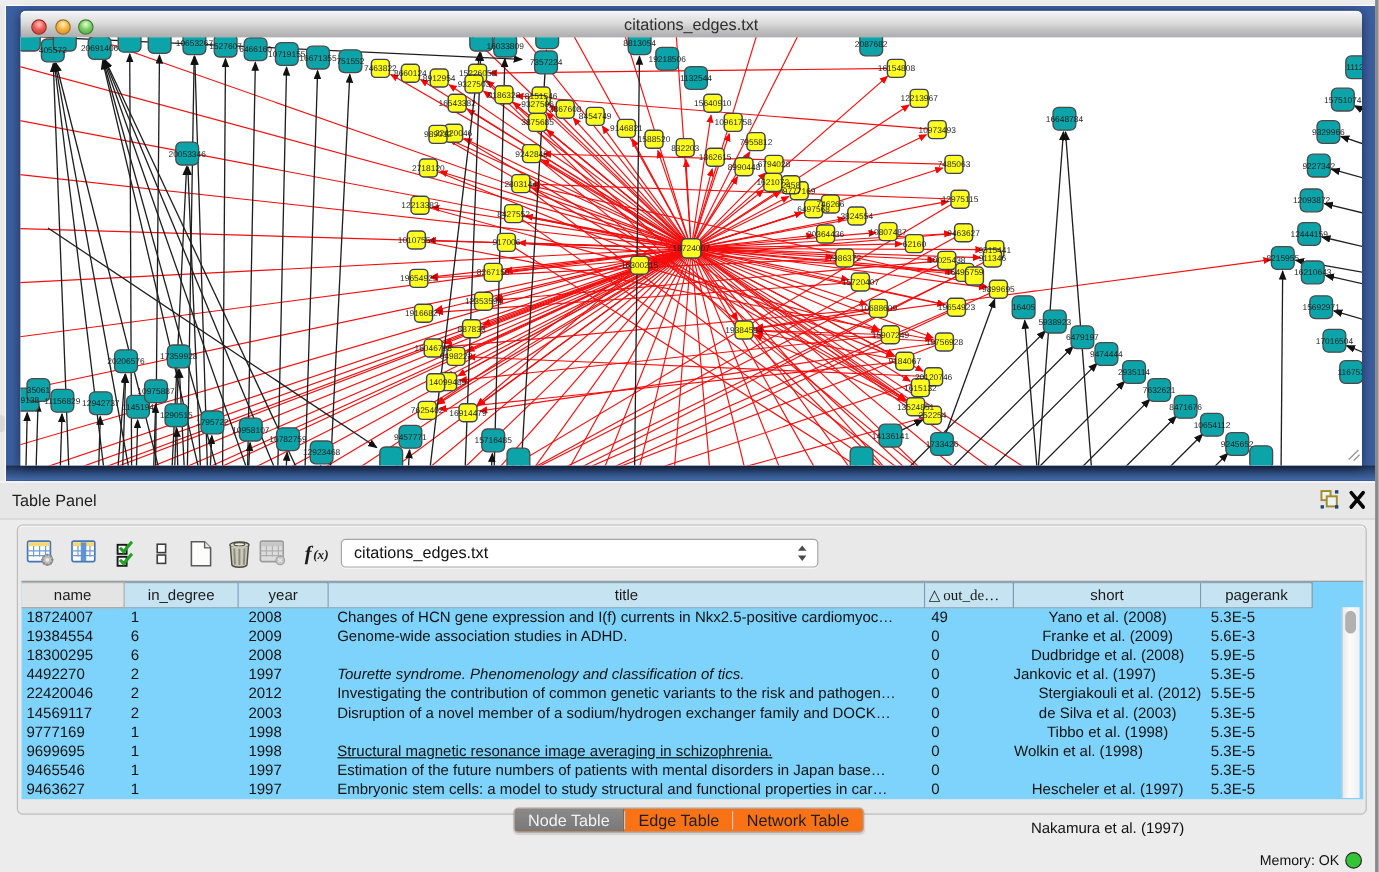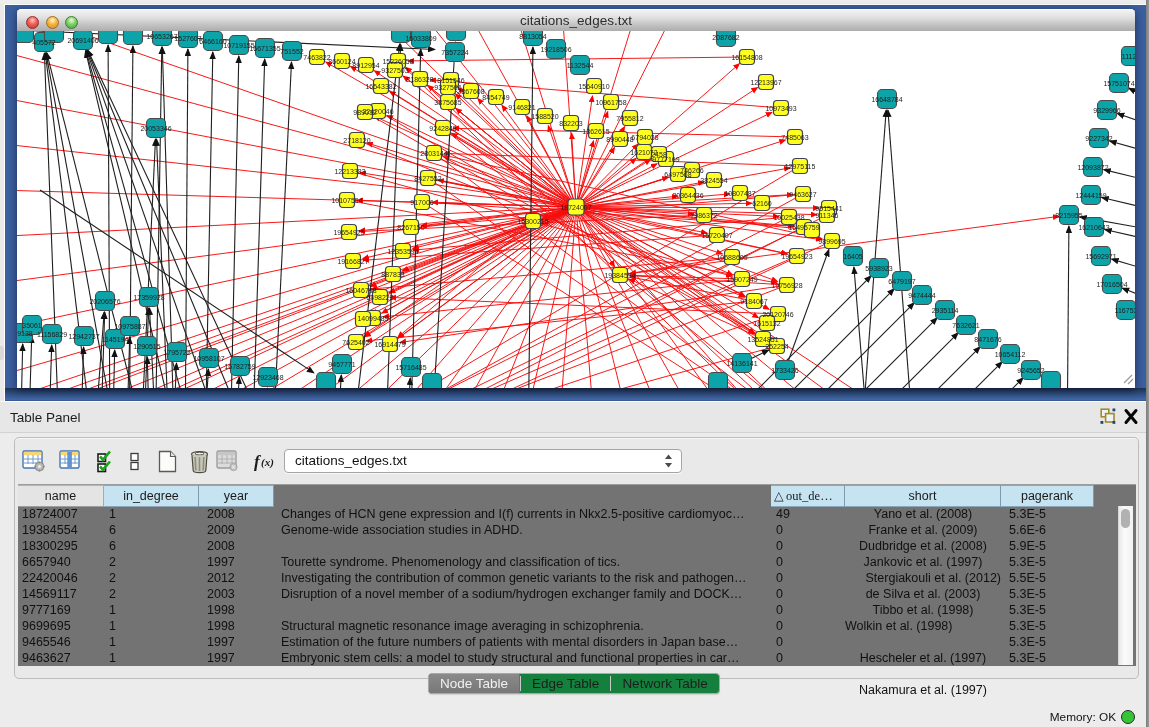--- a/index.html
+++ b/index.html
@@ -29,28 +29,28 @@
   #tpheader{left:0;top:401px;width:1146px;height:31px;background:#e7e7e7;border-bottom:1px solid #d2d2d2;box-shadow:inset 0 1px 0 #fbfbfb;}
   #tplabel{left:10px;top:9px;font-size:13.5px;color:#1c1c1c;}
   
   #panel{left:14px;top:437px;width:1123px;height:240px;background:#e9e9e9;
      border:1px solid #bcbcbc;border-radius:5px;box-shadow:inset 0 1px 0 #f8f8f8;}
   
   #dd{left:269px;top:11px;width:386px;height:22px;background:#fff;border:1px solid #a5a5a5;
       border-radius:4px;font-size:13.5px;color:#111;line-height:22px;padding-left:10px;
       box-shadow:0 1px 0 rgba(255,255,255,.7);}
   
-  #tbl{left:3px;top:46px;width:1118px;height:181px;background:#737373;border-top:1px solid #9d9d9d;}
+  #tbl{left:3px;top:46px;width:1118px;height:181px;background:#7dd3fc;border-top:1px solid #9d9d9d;}
   .hc{position:absolute;top:0;height:20px;background:#c6e3f2;border-right:1px solid #7e9aad;
       border-top:1px solid #8aa6b8;border-bottom:1px solid #8aa6b8;
       font-size:12.5px;color:#1a1a1a;text-align:center;line-height:20px;overflow:hidden;}
   .rowtxt{position:absolute;font-size:12.5px;color:#111;white-space:nowrap;}
   
   #tabs{left:428px;top:673px;height:19px;border:1px solid #a9a9a9;border-radius:4px;
-        background:#15803d;box-shadow:0 1px 1px rgba(0,0,0,.12);display:flex;}
+        background:#f97316;box-shadow:0 1px 1px rgba(0,0,0,.12);display:flex;}
   .tab{font-size:13.5px;line-height:19px;padding:0 11px;color:#1d1d1d;}
   #tab1{background:linear-gradient(#8a8a8a,#787878);color:#f2f2f2;border-radius:3px 0 0 3px;
         border-right:1px solid #6e6e6e;}
   .tabdiv{width:1px;background:#c9c9c9;margin:2px 0;}
   
   #mem{right:33px;top:710px;font-size:11.8px;color:#111;}
   #memdot{left:1121px;top:710px;width:12px;height:12px;border-radius:50%;
           background:#35c435;border:1.5px solid #2a2a2a;}
 </style>
 </head>
@@ -659,49 +659,50 @@
       </g>
     </svg>
     <div class="abs" id="dd">citations_edges.txt<svg style="position:absolute;right:8px;top:4px" width="9" height="14" viewBox="0 0 9 14">
         <path d="M4.5,0.5 L8,5 H1 Z" fill="#4a4a4a"></path>
         <path d="M4.5,13.5 L8,9 H1 Z" fill="#4a4a4a"></path>
       </svg></div>
     <div class="abs" id="tbl">
       <div class="hc" style="left:0px;width:85px;background:#e4e4e4;border-right:1px solid #a9a9a9;border-top:1px solid #b5b5b5;border-bottom:1px solid #9d9d9d;">name</div>
 <div class="hc" style="left:86px;width:94px;">in_degree</div>
 <div class="hc" style="left:181px;width:74px;">year</div>
+<div class="hc" style="left:256px;width:496px;">title</div>
 <div class="hc" style="left:753px;width:70px;text-align:left;padding-left:3px;font-family:Liberation Serif, serif;">△ out_de…</div>
 <div class="hc" style="left:827px;width:155px;">short</div>
 <div class="hc" style="left:983px;width:92px;">pagerank</div>
       <div class="rowtxt" style="left:4px;top:22px;">18724007</div>
 <div class="rowtxt" style="left:91px;top:22px;">1</div>
 <div class="rowtxt" style="left:189px;top:22px;">2008</div>
 <div class="rowtxt" style="left:263px;top:22px;max-width:488px;overflow:hidden;">Changes of HCN gene expression and I(f) currents in Nkx2.5‑positive cardiomyoc…</div>
 <div class="rowtxt" style="left:758px;top:22px;">49</div>
 <div class="rowtxt" style="left:827px;width:156px;text-align:center;top:22px;">Yano et al. (2008)</div>
 <div class="rowtxt" style="left:991px;top:22px;">5.3E-5</div>
 <div class="rowtxt" style="left:4px;top:38px;">19384554</div>
 <div class="rowtxt" style="left:91px;top:38px;">6</div>
 <div class="rowtxt" style="left:189px;top:38px;">2009</div>
 <div class="rowtxt" style="left:263px;top:38px;max-width:488px;overflow:hidden;">Genome‑wide association studies in ADHD.</div>
 <div class="rowtxt" style="left:758px;top:38px;">0</div>
 <div class="rowtxt" style="left:827px;width:156px;text-align:center;top:38px;">Franke et al. (2009)</div>
-<div class="rowtxt" style="left:991px;top:38px;">5.6E-6</div>
+<div class="rowtxt" style="left:991px;top:38px;">5.6E-3</div>
 <div class="rowtxt" style="left:4px;top:54px;">18300295</div>
 <div class="rowtxt" style="left:91px;top:54px;">6</div>
 <div class="rowtxt" style="left:189px;top:54px;">2008</div>
 <div class="rowtxt" style="left:758px;top:54px;">0</div>
 <div class="rowtxt" style="left:827px;width:156px;text-align:center;top:54px;">Dudbridge et al. (2008)</div>
 <div class="rowtxt" style="left:991px;top:54px;">5.9E-5</div>
-<div class="rowtxt" style="left:4px;top:70px;">6657940</div>
+<div class="rowtxt" style="left:4px;top:70px;">4492270</div>
 <div class="rowtxt" style="left:91px;top:70px;">2</div>
 <div class="rowtxt" style="left:189px;top:70px;">1997</div>
-<div class="rowtxt" style="left:263px;top:70px;max-width:488px;overflow:hidden;">Tourette syndrome. Phenomenology and classification of tics.</div>
+<div class="rowtxt" style="left:263px;top:70px;max-width:488px;overflow:hidden;font-style:italic;">Tourette syndrome. Phenomenology and classification of tics.</div>
 <div class="rowtxt" style="left:758px;top:70px;">0</div>
-<div class="rowtxt" style="left:827px;width:156px;text-align:center;top:70px;">Jankovic et al. (1997)</div>
+<div class="rowtxt" style="left:808px;width:156px;text-align:center;top:70px;">Jankovic et al. (1997)</div>
 <div class="rowtxt" style="left:991px;top:70px;">5.3E-5</div>
 <div class="rowtxt" style="left:4px;top:86px;">22420046</div>
 <div class="rowtxt" style="left:91px;top:86px;">2</div>
 <div class="rowtxt" style="left:189px;top:86px;">2012</div>
 <div class="rowtxt" style="left:263px;top:86px;max-width:488px;overflow:hidden;">Investigating the contribution of common genetic variants to the risk and pathogen…</div>
 <div class="rowtxt" style="left:758px;top:86px;">0</div>
 <div class="rowtxt" style="left:827px;width:156px;text-align:right;top:86px;">Stergiakouli et al. (2012)</div>
 <div class="rowtxt" style="left:991px;top:86px;">5.5E-5</div>
 <div class="rowtxt" style="left:4px;top:102px;">14569117</div>
 <div class="rowtxt" style="left:91px;top:102px;">2</div>
@@ -712,21 +713,21 @@
 <div class="rowtxt" style="left:991px;top:102px;">5.3E-5</div>
 <div class="rowtxt" style="left:4px;top:118px;">9777169</div>
 <div class="rowtxt" style="left:91px;top:118px;">1</div>
 <div class="rowtxt" style="left:189px;top:118px;">1998</div>
 <div class="rowtxt" style="left:758px;top:118px;">0</div>
 <div class="rowtxt" style="left:827px;width:156px;text-align:center;top:118px;">Tibbo et al. (1998)</div>
 <div class="rowtxt" style="left:991px;top:118px;">5.3E-5</div>
 <div class="rowtxt" style="left:4px;top:134px;">9699695</div>
 <div class="rowtxt" style="left:91px;top:134px;">1</div>
 <div class="rowtxt" style="left:189px;top:134px;">1998</div>
-<div class="rowtxt" style="left:263px;top:134px;max-width:488px;overflow:hidden;">Structural magnetic resonance image averaging in schizophrenia.</div>
+<div class="rowtxt" style="left:263px;top:134px;max-width:488px;overflow:hidden;text-decoration:underline;">Structural magnetic resonance image averaging in schizophrenia.</div>
 <div class="rowtxt" style="left:758px;top:134px;">0</div>
 <div class="rowtxt" style="left:827px;width:156px;text-align:left;top:134px;">Wolkin et al. (1998)</div>
 <div class="rowtxt" style="left:991px;top:134px;">5.3E-5</div>
 <div class="rowtxt" style="left:4px;top:150px;">9465546</div>
 <div class="rowtxt" style="left:91px;top:150px;">1</div>
 <div class="rowtxt" style="left:189px;top:150px;">1997</div>
 <div class="rowtxt" style="left:263px;top:150px;max-width:488px;overflow:hidden;">Estimation of the future numbers of patients with mental disorders in Japan base…</div>
 <div class="rowtxt" style="left:758px;top:150px;">0</div>
 <div class="rowtxt" style="left:827px;width:156px;text-align:center;top:150px;margin-top:48px;">Nakamura et al. (1997)</div>
 <div class="rowtxt" style="left:991px;top:150px;">5.3E-5</div>

